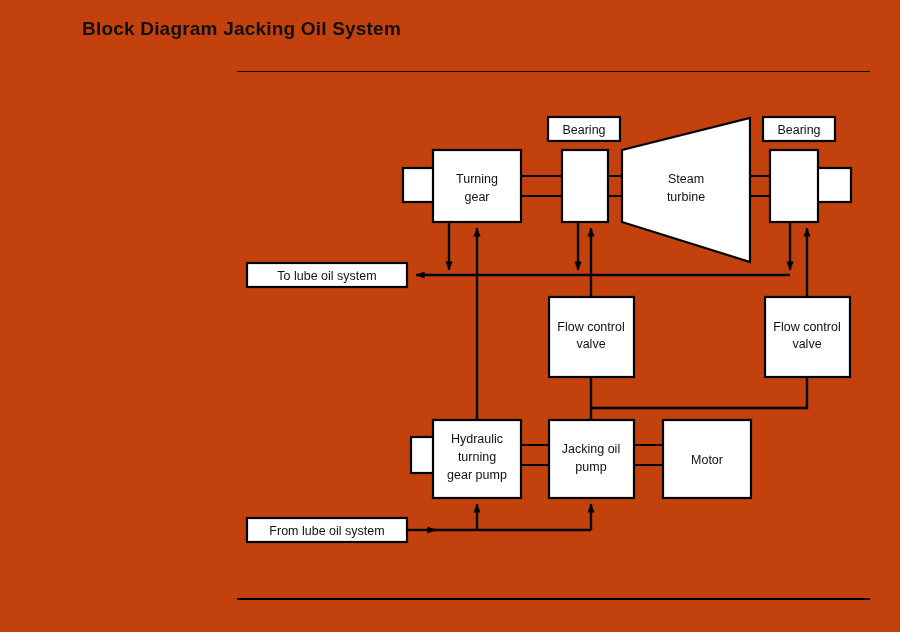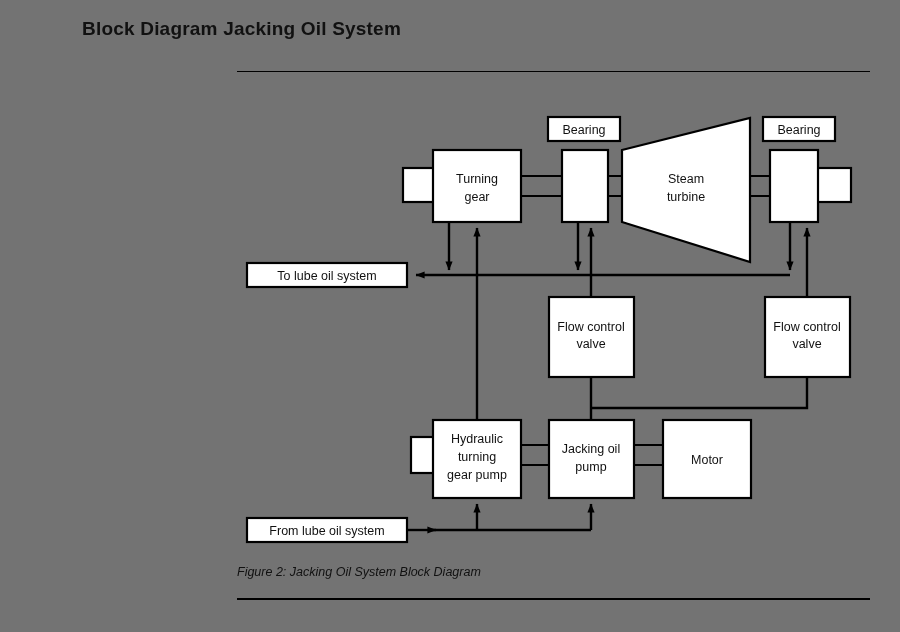--- a/index.html
+++ b/index.html
@@ -1,21 +1,21 @@
 <!DOCTYPE html>
 <html><head>
 <meta charset="utf-8">
 <style>
   html,body{margin:0;padding:0;background:#ffffff;}
   body{
     width:900px;height:632px;position:relative;overflow:hidden;
     font-family:"Liberation Sans","DejaVu Sans",sans-serif;
     color:#111111;
   }
-  #page{position:absolute;inset:0;background:#737373;}
+  #page{position:absolute;inset:0;background:#c2410c;}
 
   #page-title{
     position:absolute;left:82px;top:18px;
     font-size:19px;font-weight:bold;letter-spacing:.2px;
     color:#111;white-space:nowrap;
   }
 
   .rule{position:absolute;left:237px;width:633px;background:#000;}
   #rule-top{top:71px;height:1px;}
   #rule-bottom{top:598px;height:2px;}
@@ -189,16 +189,15 @@
         <path class="pipe" d="M591,530 V504" marker-end="url(#arrEnd)"></path>
       </g>
 
       <g>
         <rect class="blk" x="247" y="518" width="160" height="24"></rect>
         <text class="lbl-tag" x="327" y="535">From lube oil system</text>
       </g>
     </svg>
   </div>
 
-  <div id="figure-caption">Figure 2:  Jacking Oil System Block Diagram</div>
 
   <div class="rule" id="rule-bottom"></div>
 </div>
 
 </body></html>

